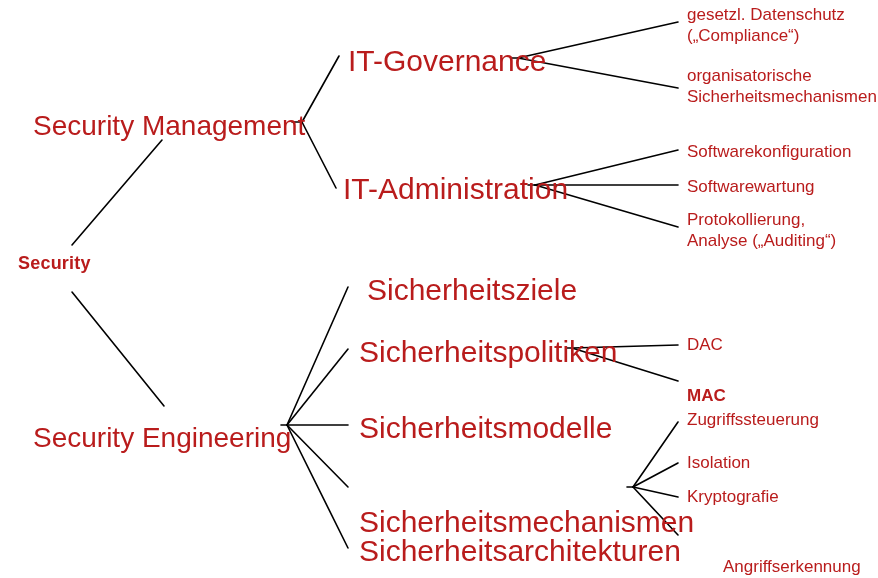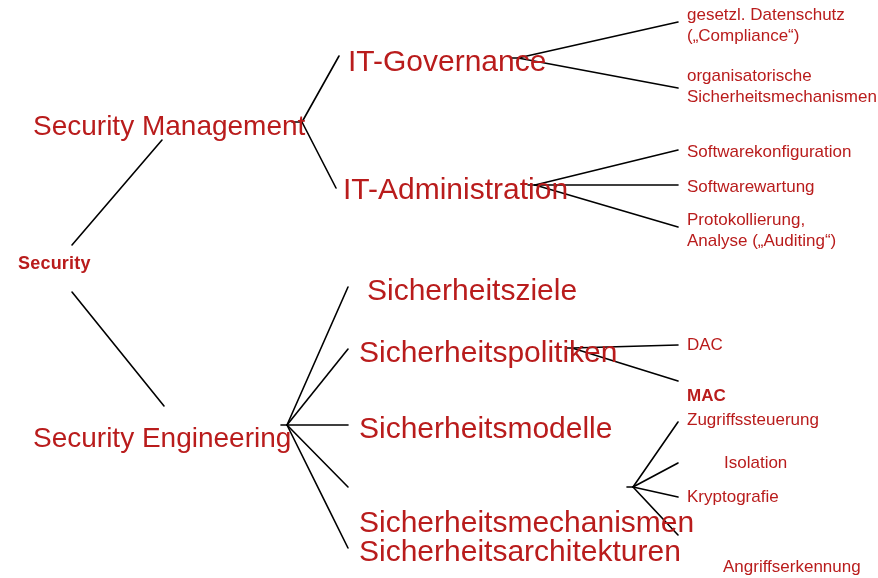--- a/index.html
+++ b/index.html
@@ -120,20 +120,20 @@
 Analyse („Auditing“)</div>
 
   <div class="node lvl-3" style="left: 687px; top: 177px;">Softwarewartung</div>
 
   <div class="node lvl-3" style="left: 687px; top: 335px;">DAC</div>
 
   <div class="node lvl-3" style="left: 687px; top: 386px; font-weight: bold;">MAC</div>
 
   <div class="node lvl-3" style="left: 687px; top: 410px;">Zugriffssteuerung</div>
 
-  <div class="node lvl-3" style="left: 724px; top: 453px;">Isolation</div>
+  <div class="node lvl-3" style="left: 687px; top: 453px;">Isolation</div>
 
   <div class="node lvl-3" style="left: 687px; top: 487px;">Kryptografie</div>
 
   <div class="node lvl-3" style="left: 723px; top: 521px; margin-top: 36px;">Angriffserkennung
 (Intrusion Detection)</div>
 
 </div>
 
 </body></html>

